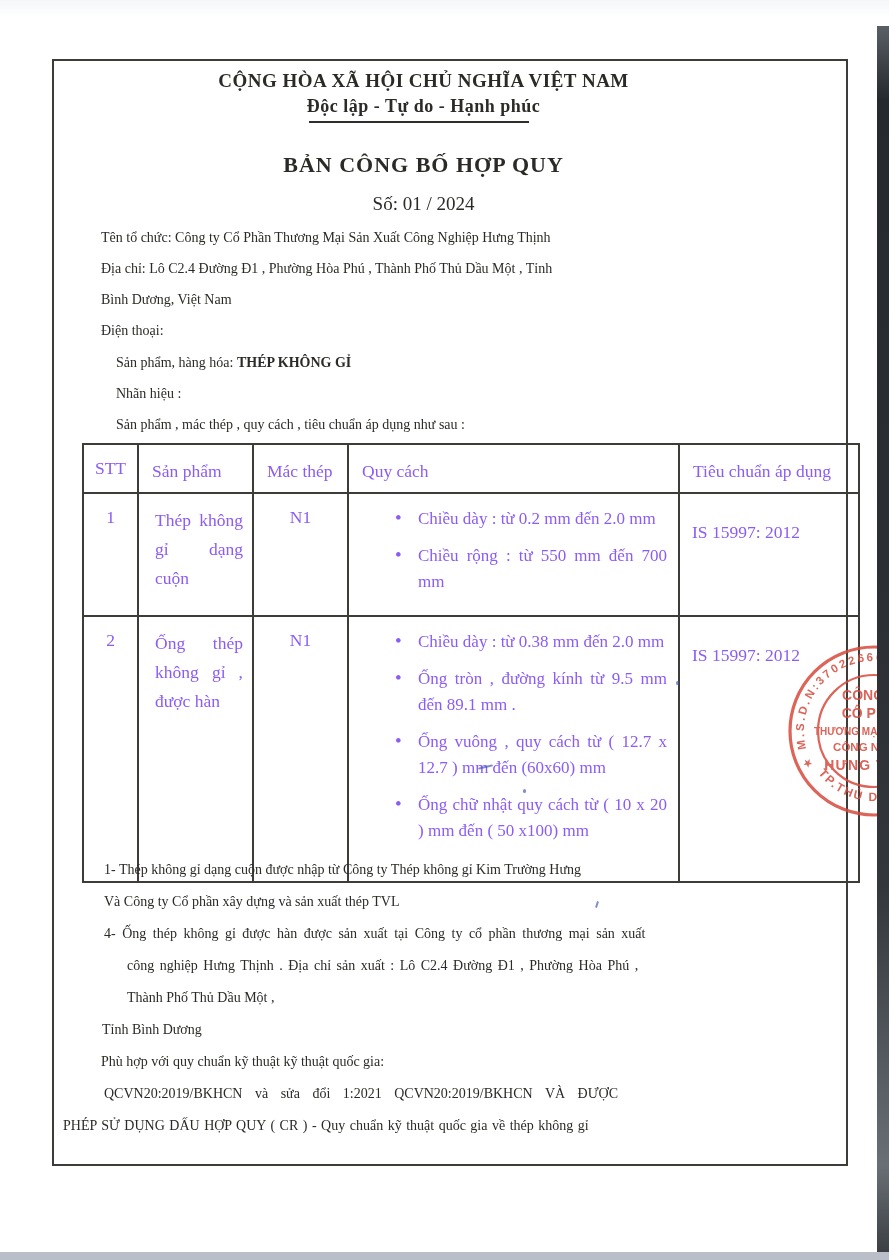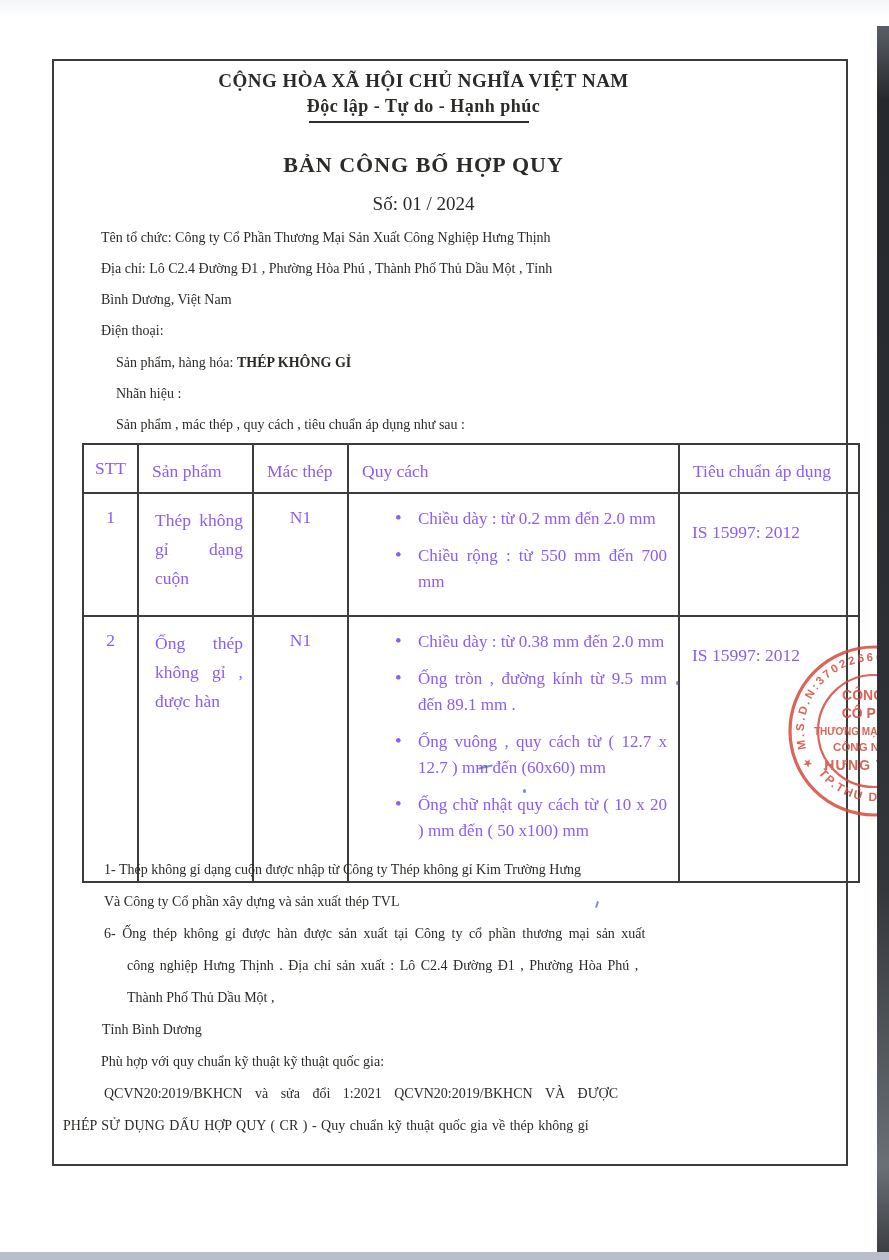--- a/index.html
+++ b/index.html
@@ -146,21 +146,21 @@
         <li>Ống chữ nhật quy cách từ ( 10 x 20 ) mm đến ( 50 x100) mm</li>
       </ul>
     </td>
     <td class="cell-tc">IS 15997: 2012</td>
   </tr>
 </tbody>
   </table>
 
 <div class="line n1">1- Thép không gỉ dạng cuộn được nhập từ Công ty Thép không gỉ Kim Trường Hưng</div>
 <div class="line n2">Và Công ty Cổ phần xây dựng và sản xuất thép TVL</div>
-<div class="line n3">6- Ống thép không gỉ được hàn được sản xuất tại Công ty cổ phần thương mại sản xuất</div>
+<div class="line n3">4- Ống thép không gỉ được hàn được sản xuất tại Công ty cổ phần thương mại sản xuất</div>
 <div class="line n4">công nghiệp Hưng Thịnh . Địa chỉ sản xuất : Lô C2.4 Đường Đ1 , Phường Hòa Phú ,</div>
 <div class="line n5">Thành Phố Thủ Dầu Một ,</div>
 <div class="line n6">Tỉnh Bình Dương</div>
 <div class="line n7">Phù hợp với quy chuẩn kỹ thuật kỹ thuật quốc gia:</div>
 <div class="line n8">QCVN20:2019/BKHCN và sửa đổi 1:2021 QCVN20:2019/BKHCN VÀ ĐƯỢC</div>
 <div class="line n9">PHÉP SỬ DỤNG DẤU HỢP QUY ( CR ) -  Quy chuẩn kỹ thuật quốc gia về thép không gỉ</div>
 
 <div class="pen pm1"></div>
 <div class="pen pm2"></div>
 <div class="pen pm3"></div>

